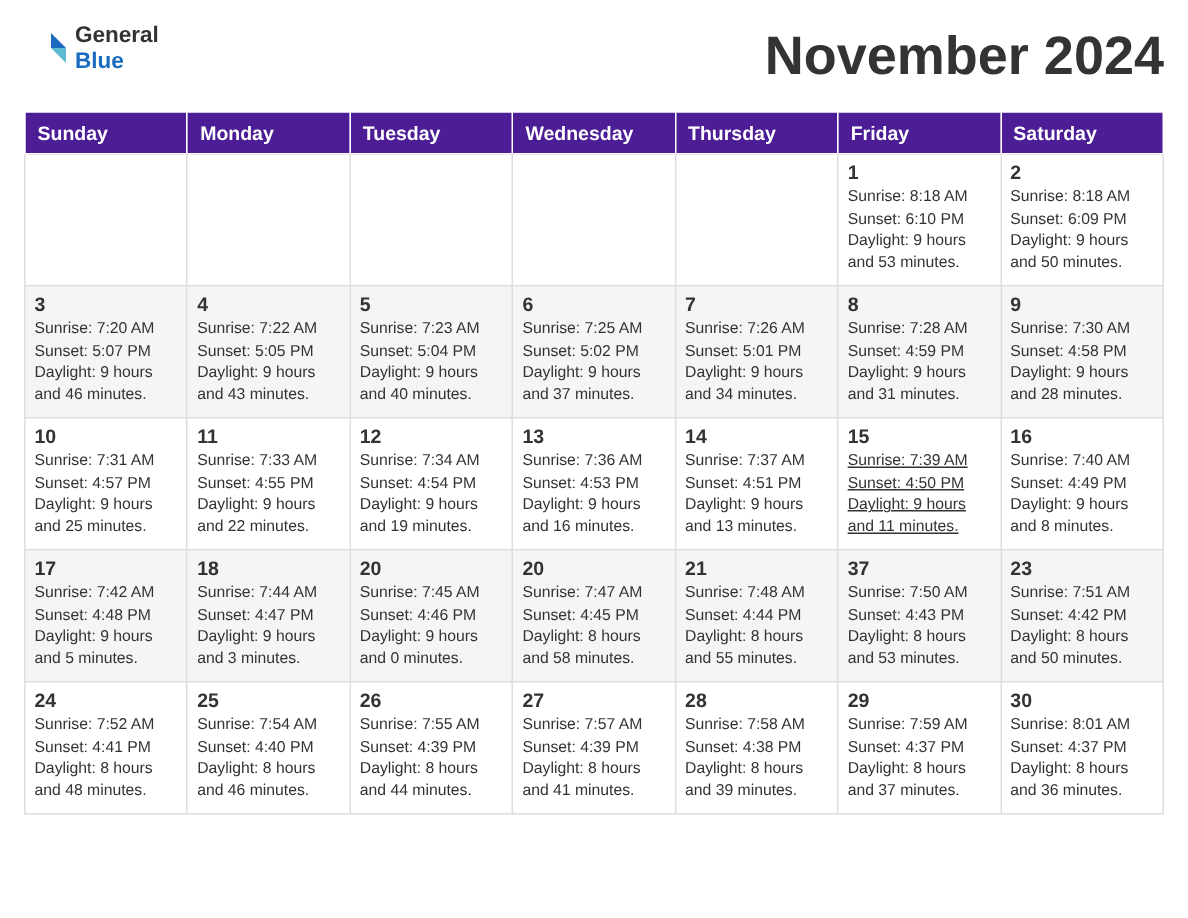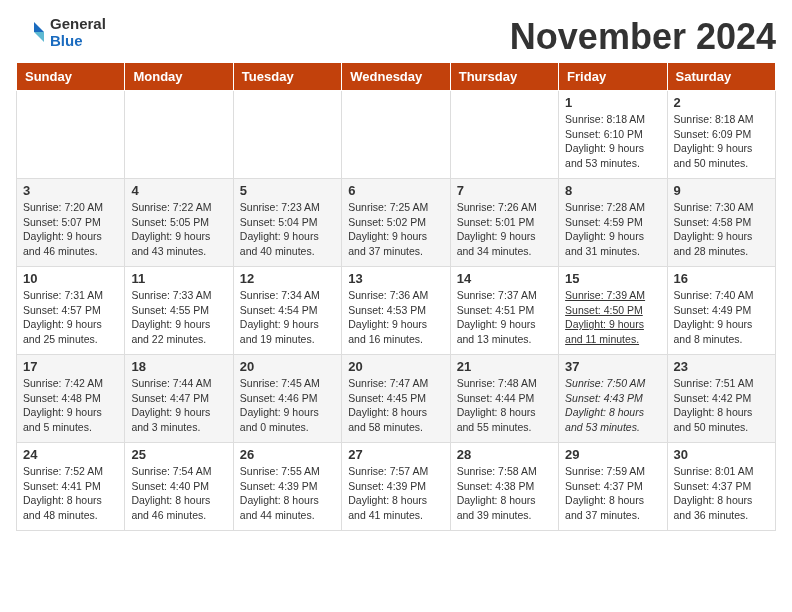--- a/index.html
+++ b/index.html
@@ -7,21 +7,21 @@
       font-family: Arial, sans-serif;
       background: #fff;
       width: 792px;
       min-height: 612px;
       padding: 16px;
     }
     .header-area {
       display: flex;
       justify-content: space-between;
       align-items: flex-start;
-      margin-bottom: 4px;
+      margin-bottom: 16px;
     }
     .logo {
       display: flex;
       align-items: center;
       gap: 4px;
     }
     .logo-text {
       display: flex;
       flex-direction: column;
       line-height: 1.1;
@@ -51,21 +51,21 @@
     .location-title {
       font-size: 16px;
       color: #555;
     }
     .calendar-table {
       width: 100%;
       border-collapse: collapse;
       table-layout: fixed;
     }
     .calendar-table th {
-      background: #c2410c;
+      background: #4c1d95;
       color: #fff;
       text-align: left;
       padding: 6px 8px;
       font-size: 13px;
       font-weight: bold;
       border: 1px solid #fff;
     }
     .calendar-table td {
       border: 1px solid #ddd;
       vertical-align: top;
@@ -257,21 +257,21 @@
 Daylight: 8 hours and 58 minutes.</div>
         </td>
         <td>
           <div class="day-number">21</div>
           <div class="day-info" style="white-space: pre-line;">Sunrise: 7:48 AM
 Sunset: 4:44 PM
 Daylight: 8 hours and 55 minutes.</div>
         </td>
         <td>
           <div class="day-number">37</div>
-          <div class="day-info" style="white-space: pre-line; font-style: italic;">Sunrise: 7:50 AM
+          <div class="day-info" style="white-space: pre-line;">Sunrise: 7:50 AM
 Sunset: 4:43 PM
 Daylight: 8 hours and 53 minutes.</div>
         </td>
         <td>
           <div class="day-number">23</div>
           <div class="day-info" style="white-space: pre-line;">Sunrise: 7:51 AM
 Sunset: 4:42 PM
 Daylight: 8 hours and 50 minutes.</div>
         </td>
       </tr>

